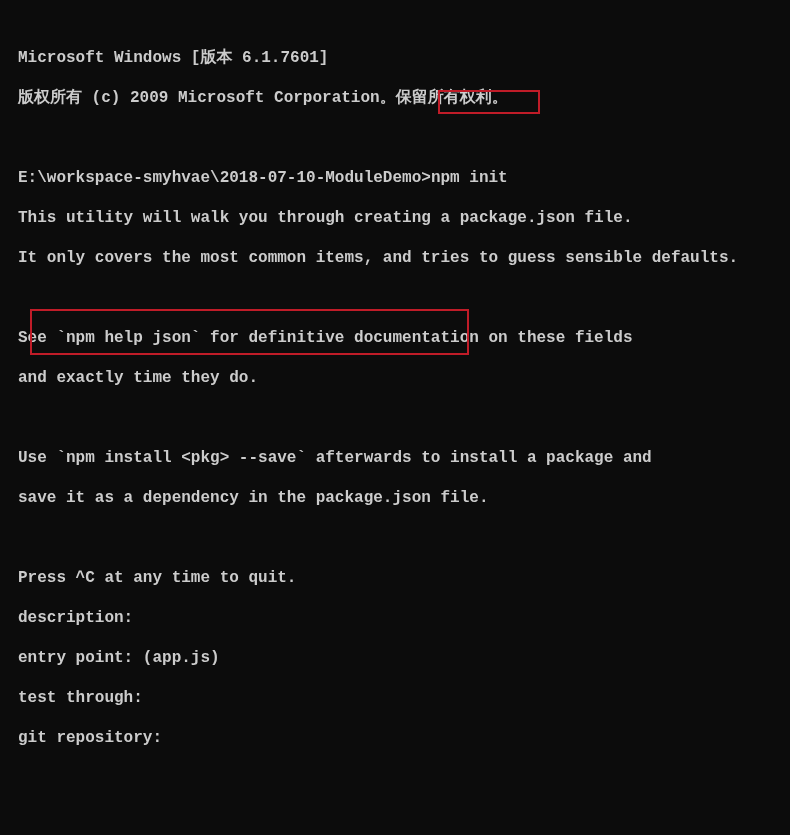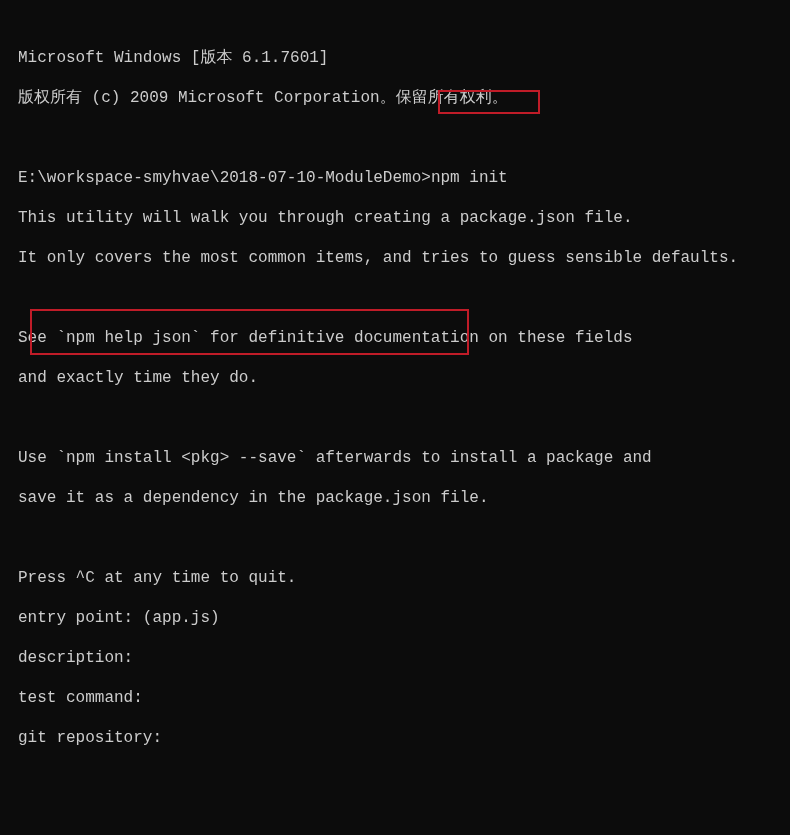--- a/index.html
+++ b/index.html
@@ -8,21 +8,21 @@
       color: #cccccc;
       font-family: Consolas, "Courier New", monospace;
       font-size: 16px;
       line-height: 1.25;
       padding: 8px 18px;
       width: 790px;
       height: 835px;
       overflow: hidden;
       white-space: pre;
     }
-    .line { white-space: pre; }
+    .line { white-space: pre; font-weight: bold; }
     .blank { height: 1.25em; }
     .highlight-box-1 {
       position: absolute;
       border: 2px solid #c01c28;
       left: 420px;
       top: 62px;
       width: 102px;
       height: 24px;
       pointer-events: none;
     }
@@ -47,23 +47,23 @@
 <div class="line">This utility will walk you through creating a package.json file.</div>
 <div class="line">It only covers the most common items, and tries to guess sensible defaults.</div>
 <div class="blank"></div>
 <div class="line">See `npm help json` for definitive documentation on these fields</div>
 <div class="line">and exactly time they do.</div>
 <div class="blank"></div>
 <div class="line">Use `npm install &lt;pkg&gt; --save` afterwards to install a package and</div>
 <div class="line">save it as a dependency in the package.json file.</div>
 <div class="blank"></div>
 <div class="line">Press ^C at any time to quit.</div>
+<div class="line"><span>description:</span></div>
 <div class="line"><span>entry point:</span> (<span>app.js</span>)</div>
-<div class="line"><span>description:</span></div>
-<div class="line"><span>test command:</span></div>
+<div class="line"><span>test through:</span></div>
 <div class="line"><span>git repository:</span></div>
 
 
 
 
 
 
 
 
 

